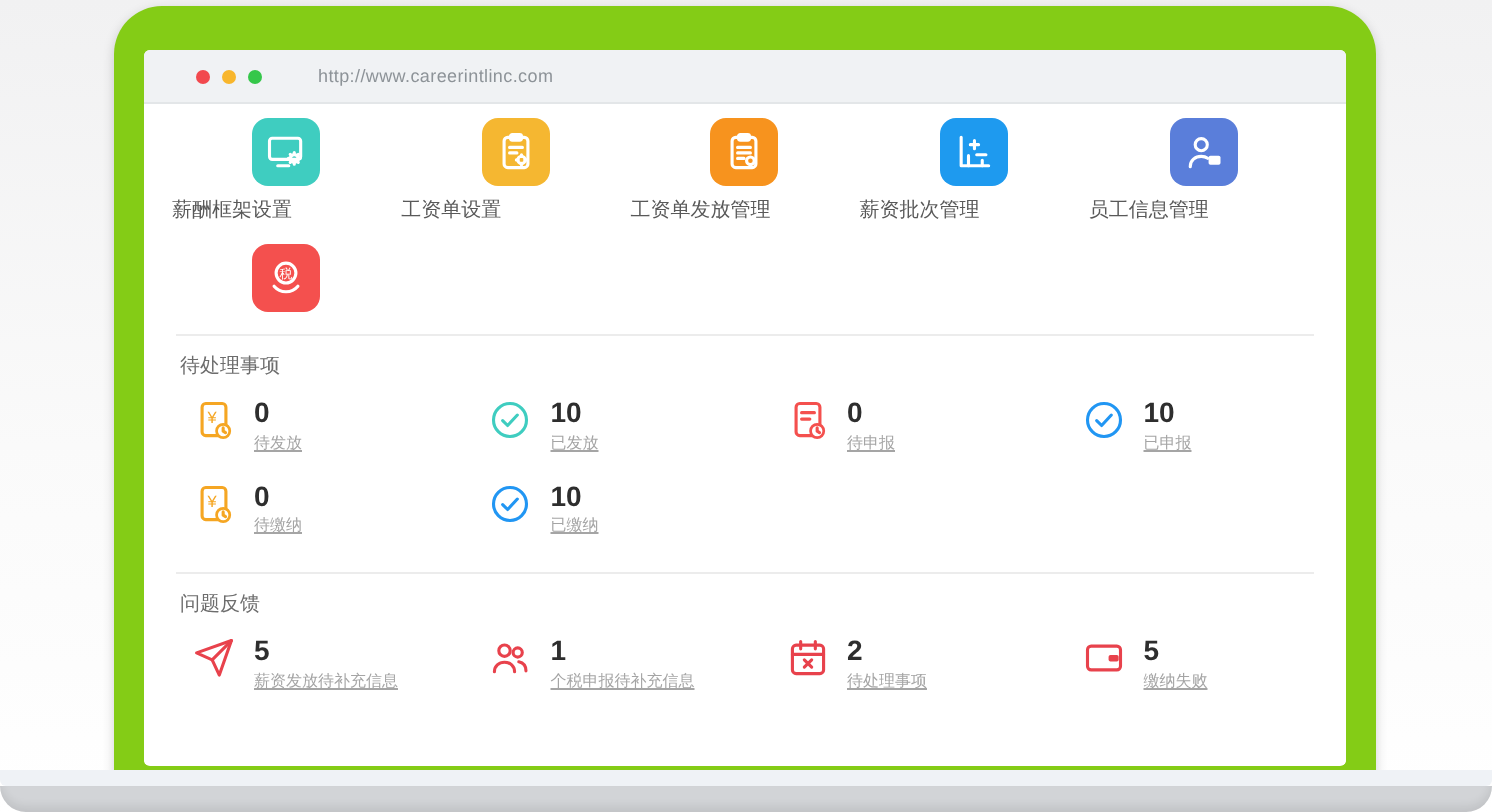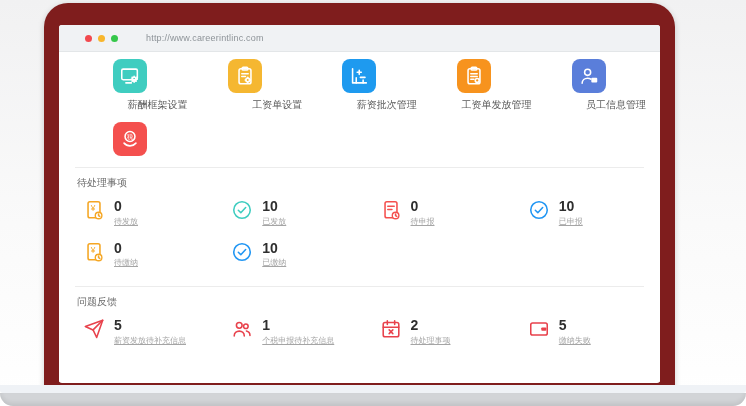--- a/index.html
+++ b/index.html
@@ -6,22 +6,22 @@
   html,body { width:746px; height:406px; }
   body {
     font-family:"Liberation Sans","DejaVu Sans",sans-serif;
     background:linear-gradient(180deg,#f1f1f2 0%,#fafafa 55%,#ffffff 100%);
     position:relative; overflow:hidden;
   }
   .stage { position:absolute; inset:0; }
 
   
   .bezel {
-    position:absolute; left:44px; top:3px; width:631px; height:394px;
-    background:#7f1d1d; border-radius:24px 24px 8px 8px;
+    position:absolute; left:57px; top:3px; width:631px; height:394px;
+    background:#84cc16; border-radius:24px 24px 8px 8px;
     box-shadow:0 2px 6px rgba(0,0,0,.18);
   }
   .screen {
     position:absolute; left:15px; right:15px; top:22px; bottom:14px;
     background:#fff; border-radius:3px; overflow:hidden;
   }
   .base-top {
     position:absolute; left:0; right:0; top:385px; height:8px;
     background:#eff2f6; border-radius:0 0 3px 3px;
   }
@@ -42,21 +42,21 @@
   .dot.green  { background:#35c74a; }
   .url { font-size:9px; color:#8d9398; margin-left:22px; letter-spacing:.2px; }
 
   
   .content { height:calc(100% - 28px); background:#fff; padding:0 4px; }
 
   .apps-grid {
     display:grid; grid-template-columns:repeat(5,1fr);
     padding:7px 10px 0; row-gap:10px;
   }
-  .app { text-align:right; cursor:pointer; }
+  .app { text-align:left; cursor:pointer; }
   .tile {
     width:34px; height:34px; border-radius:8px; margin:0 auto;
     display:flex; align-items:center; justify-content:center; color:#fff;
   }
   .tile svg { width:22px; height:22px; display:block; }
   .app-label { font-size:10px; color:#595959; margin-top:5px; white-space:nowrap; }
 
   .divider { height:1px; background:#ececec; margin:11px 12px 0; }
   .section-title { font-size:10px; color:#6d6d6d; padding:8px 14px 2px; }
 
@@ -113,44 +113,44 @@
                 <rect class="st" x="9" y="2.5" width="6" height="3" rx="1"></rect>
                 <path class="st" d="M8.5 9.5h7M8.5 12.5h4"></path>
                 <circle class="st" cx="15" cy="16.3" r="2"></circle>
                 <path class="st" d="M15 13.5v.9M15 18.2v.9M12.2 16.3h.9M16.9 16.3h.9"></path>
               </svg>
             </div>
             <div class="app-label">工资单设置</div>
           </div>
 
           <div class="app">
+            <div class="tile" style="background-color: rgb(247, 147, 30);">
+              <svg viewBox="0 0 24 24">
+                <rect class="st" x="5.5" y="4" width="13" height="16.5" rx="2"></rect>
+                <rect class="st" x="9" y="2.5" width="6" height="3" rx="1"></rect>
+                <path class="st" d="M8.5 9.5h7M8.5 12.5h7M8.5 15.5h3.5"></path>
+                <circle class="st" cx="15.5" cy="16.8" r="2.1"></circle>
+              </svg>
+            </div>
+            <div class="app-label">工资单发放管理</div>
+          </div>
+
+          <div class="app">
             <div class="tile" style="background-color: rgb(30, 154, 239);">
               <svg viewBox="0 0 24 24">
                 <path class="st" d="M5 4v15.5h15"></path>
                 <path class="st" d="M10 8h4.5M12.25 5.8v4.4"></path>
                 <path class="st" d="M13.5 13.5h5"></path>
                 <path class="st" d="M9 14v5.5M16.5 16.5v3"></path>
               </svg>
             </div>
             <div class="app-label">薪资批次管理</div>
           </div>
 
           <div class="app">
-            <div class="tile" style="background-color: rgb(247, 147, 30);">
-              <svg viewBox="0 0 24 24">
-                <rect class="st" x="5.5" y="4" width="13" height="16.5" rx="2"></rect>
-                <rect class="st" x="9" y="2.5" width="6" height="3" rx="1"></rect>
-                <path class="st" d="M8.5 9.5h7M8.5 12.5h7M8.5 15.5h3.5"></path>
-                <circle class="st" cx="15.5" cy="16.8" r="2.1"></circle>
-              </svg>
-            </div>
-            <div class="app-label">工资单发放管理</div>
-          </div>
-
-          <div class="app">
             <div class="tile" style="background-color: rgb(90, 126, 218);">
               <svg viewBox="0 0 24 24">
                 <circle class="st" cx="10.5" cy="8" r="3.3"></circle>
                 <path class="st" d="M4.5 20c0-3.4 2.7-5.6 6-5.6 1.3 0 2.5.3 3.5 1"></path>
                 <rect class="fl" x="14.5" y="14" width="6.5" height="5" rx="1"></rect>
               </svg>
             </div>
             <div class="app-label">员工信息管理</div>
           </div>
 

